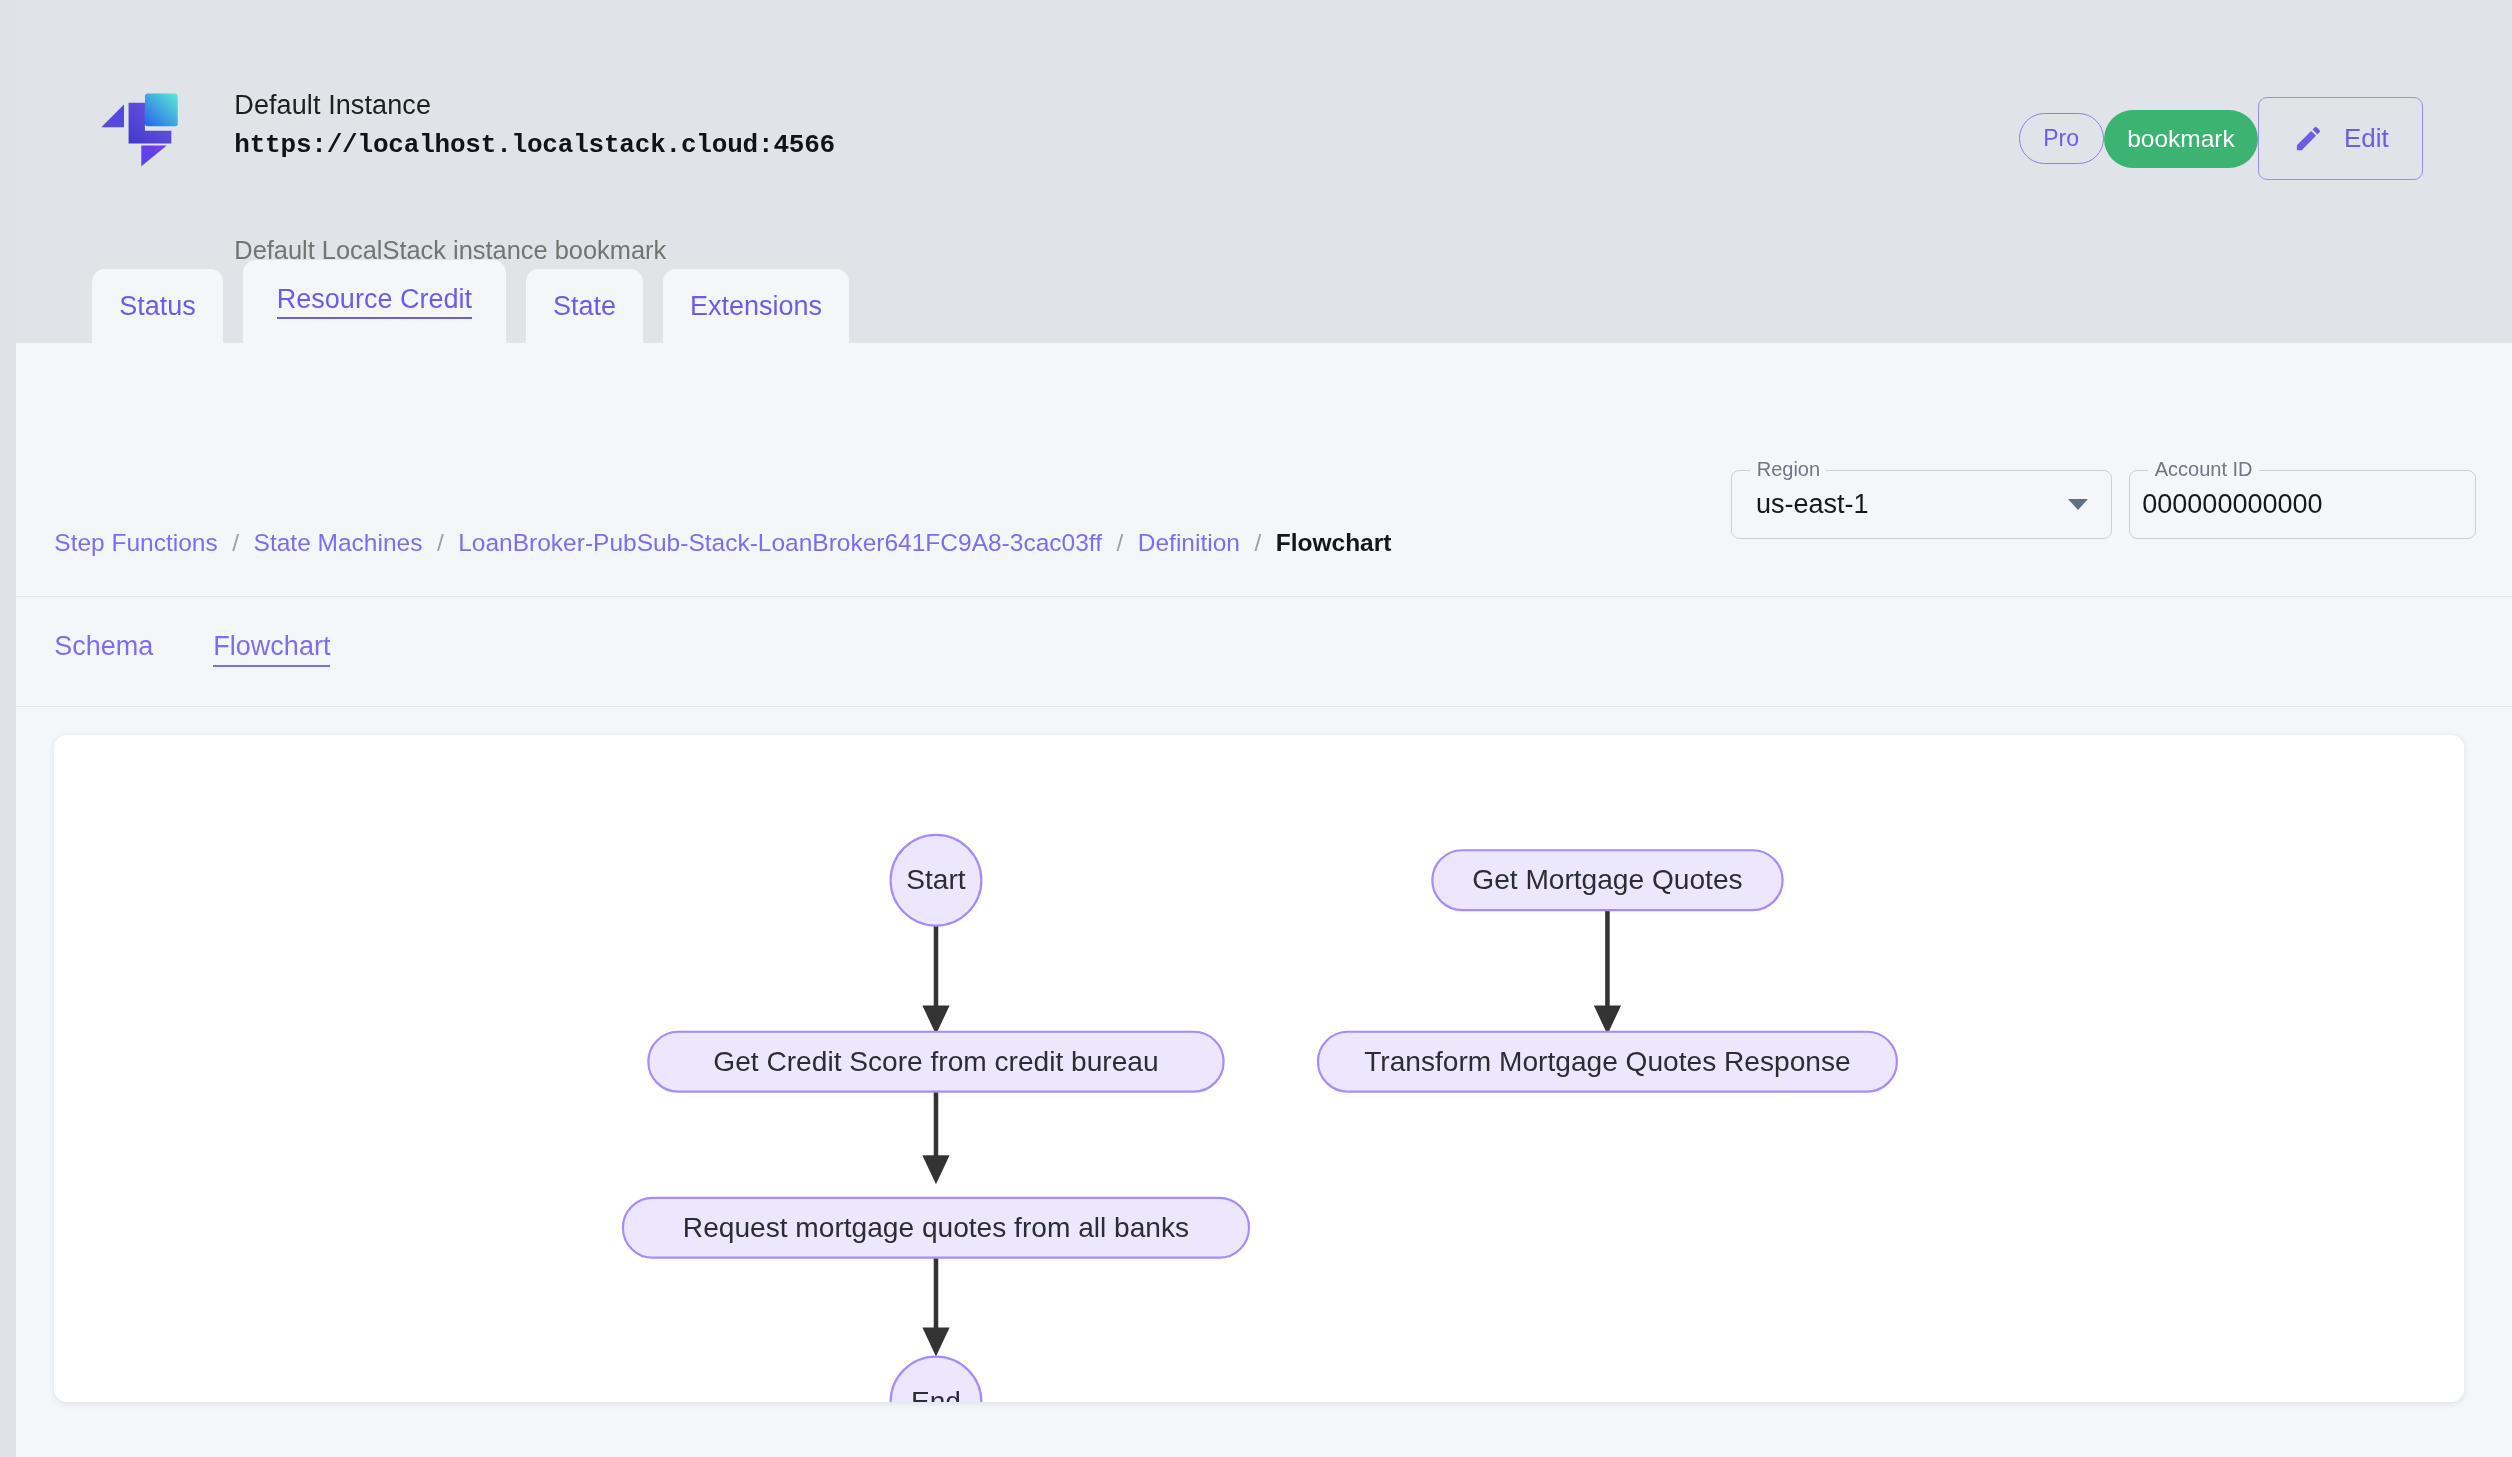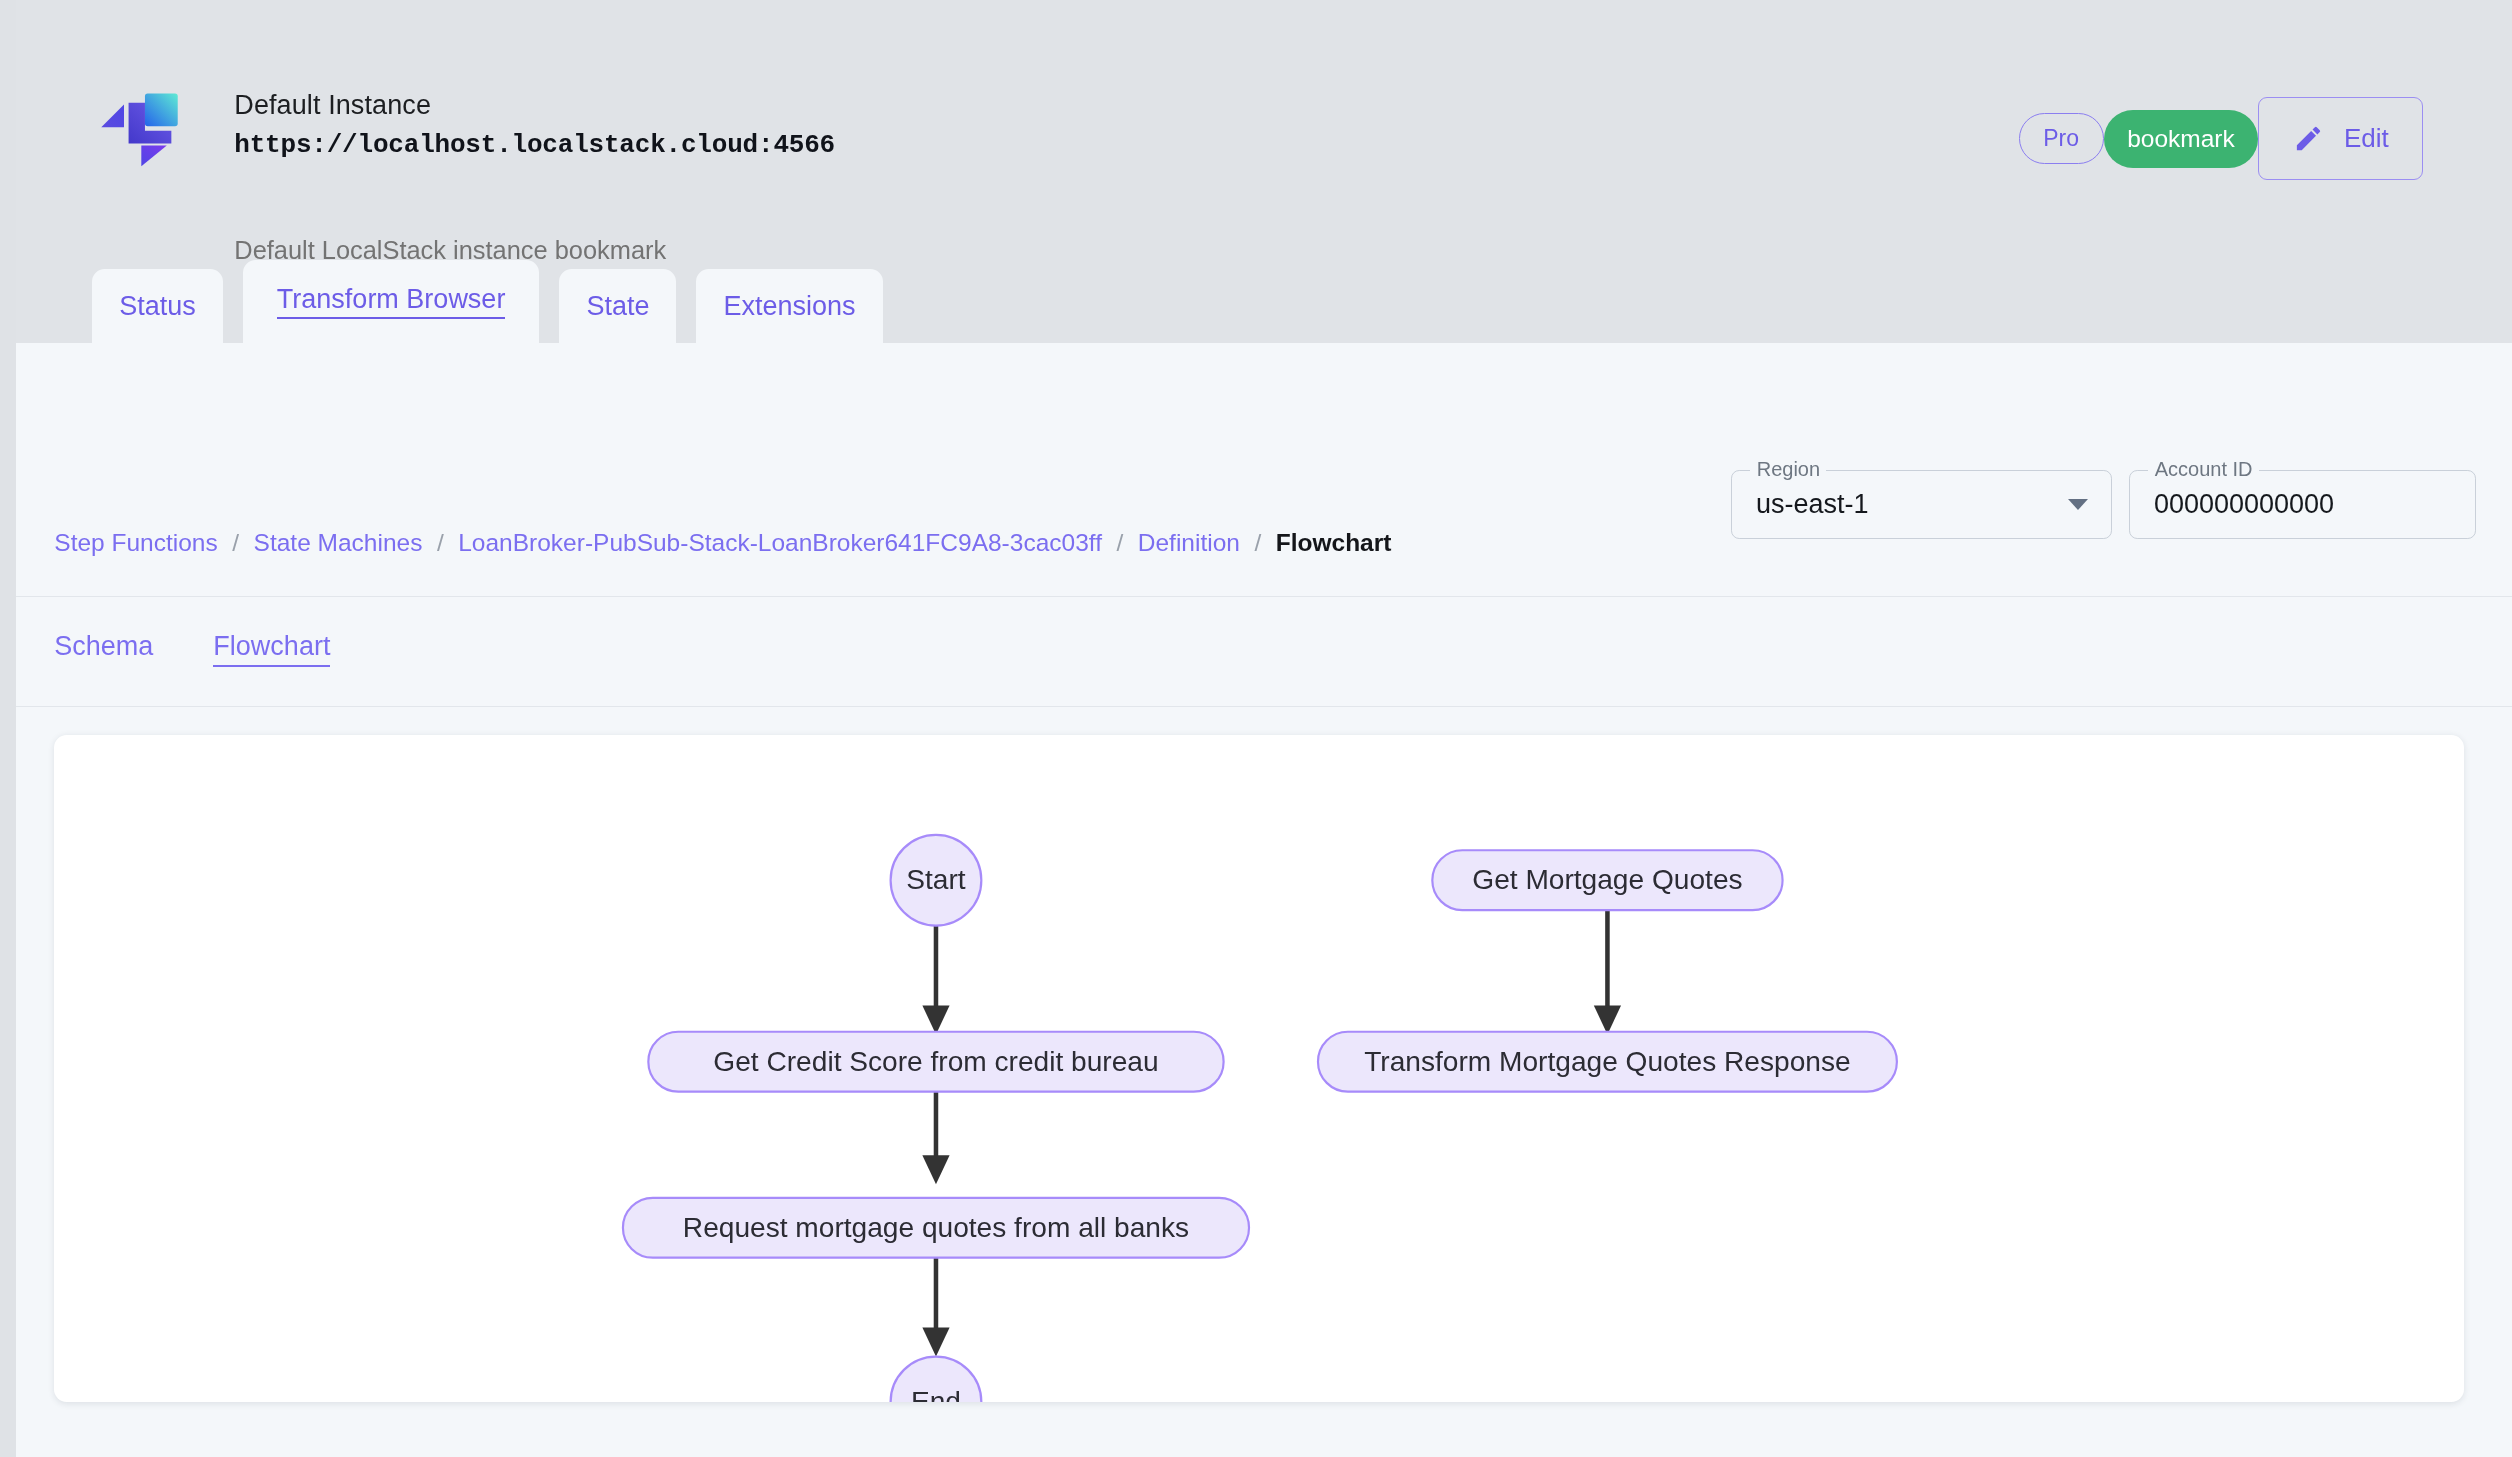--- a/index.html
+++ b/index.html
@@ -196,21 +196,21 @@
     background: #f4f7fa;
     font-size: 20px;
     color: #6e7782;
     line-height: 1;
   }
   .mui-field .value {
     font-size: 27px;
     color: #15181d;
   }
   .field-region { width: 381px; justify-content: space-between; }
-  .field-account { width: 347px; }
+  .field-account { width: 347px; padding-left: 12px; }
   .caret {
     width: 0; height: 0;
     border-left: 10px solid transparent;
     border-right: 10px solid transparent;
     border-top: 11.8px solid #637083;
   }
 
   
   .subtabs-bar {
     position: absolute;
@@ -322,21 +322,21 @@
         </span>
         <span>Edit</span>
       </div>
     </div>
 
     <div class="tabs">
       <div class="tab">
         <span class="tab-label">Status</span>
       </div>
       <div class="tab active">
-        <span class="tab-label">Transform Browser</span>
+        <span class="tab-label">Resource Credit</span>
       </div>
       <div class="tab">
         <span class="tab-label">State</span>
       </div>
       <div class="tab">
         <span class="tab-label">Extensions</span>
       </div>
     </div>
   </div>
 

